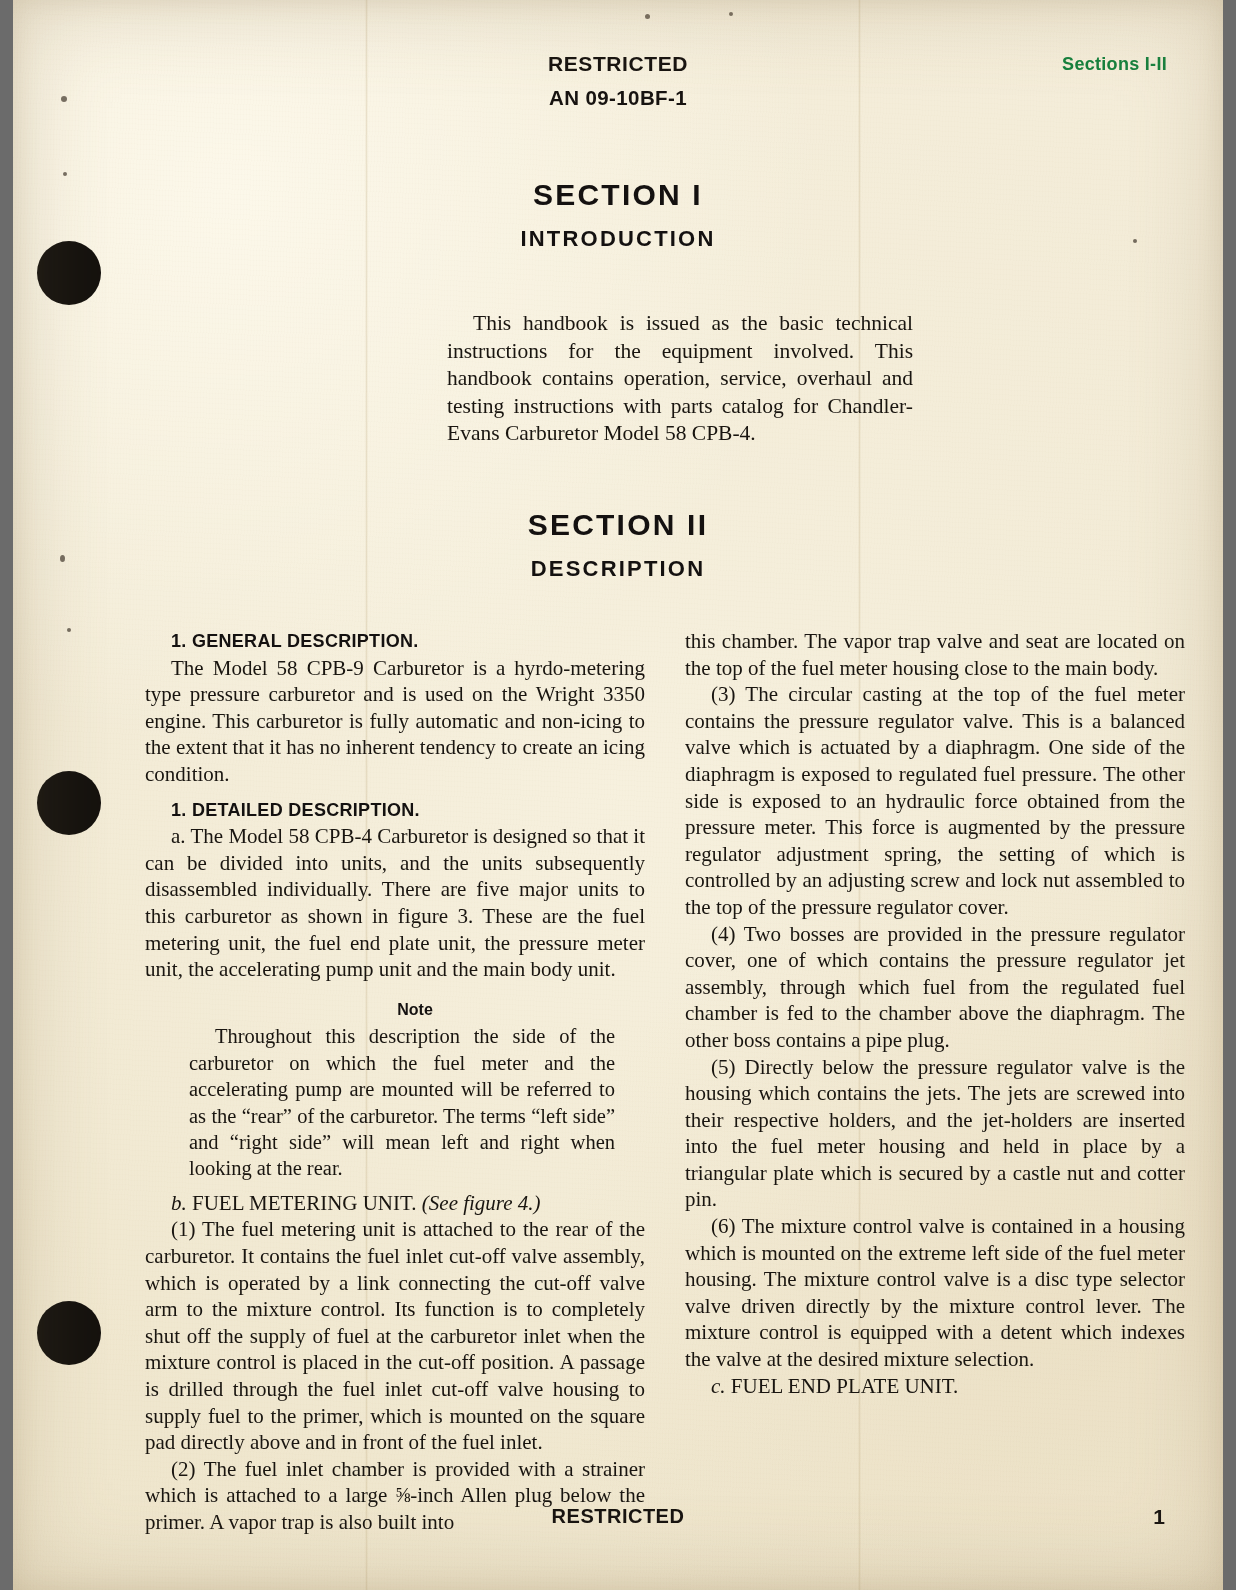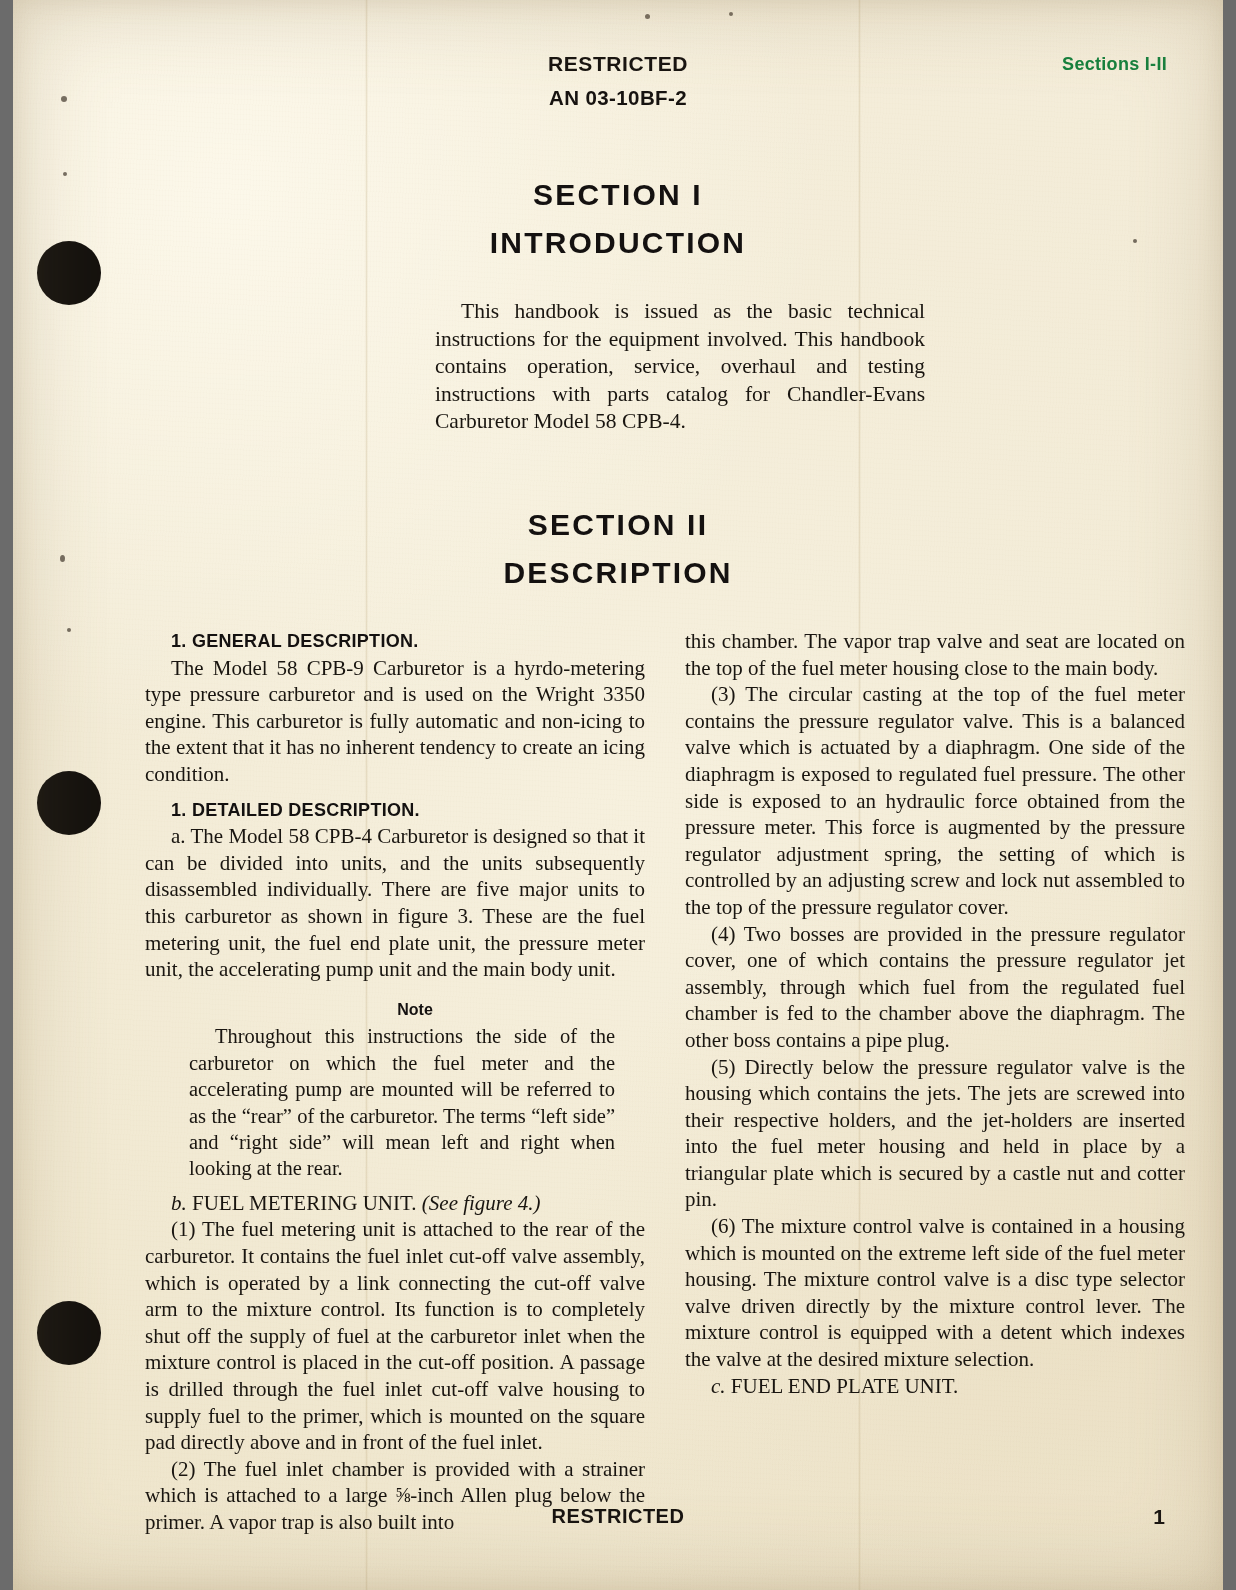--- a/index.html
+++ b/index.html
@@ -112,39 +112,39 @@
     font-family: "Liberation Sans", sans-serif;
     font-weight: bold;
     color: #141110;
   }
   .section-title .l1 {
     font-size: 30px;
     letter-spacing: 2.2px;
     display: block;
   }
   .section-title .l2 {
-    font-size: 30px;
+    font-size: 22px;
     letter-spacing: 2.2px;
     display: block;
     margin-top: 14px;
   }
   #sec1-title { top: 178px; }
   #sec2-title { top: 508px; }
 
   .intro {
     position: absolute;
     left: 418px;
     width: 498px;
     top: 294px;
     font-size: 21.5px;
     line-height: 27.5px;
     text-align: justify;
     text-justify: inter-word;
   }
-  .intro p { margin: 4px; text-indent: 26px; }
+  .intro p { margin: 16px; text-indent: 26px; }
 
   
   .columns {
     position: absolute;
     top: 628px;
     left: 0;
     right: 0;
     height: 880px;
   }
   .col {
@@ -251,21 +251,21 @@
   <div class="speck" style="left:48px; top:96px; width:6px; height:6px;"></div>
   <div class="speck" style="left:50px; top:172px; width:4px; height:4px;"></div>
   <div class="speck" style="left:47px; top:555px; width:5px; height:7px;"></div>
   <div class="speck" style="left:54px; top:628px; width:4px; height:4px;"></div>
   <div class="speck" style="left:1120px; top:239px; width:4px; height:4px;"></div>
   <div class="speck" style="left:632px; top:14px; width:5px; height:5px;"></div>
   <div class="speck" style="left:716px; top:12px; width:4px; height:4px;"></div>
 
   <div class="header">
     <div class="hdr-center hdr-restricted">RESTRICTED</div>
-    <div class="hdr-center hdr-docnum">AN 03-10BF-2</div>
+    <div class="hdr-center hdr-docnum">AN 09-10BF-1</div>
     <div class="hdr-right">Sections I-II</div>
   </div>
 
   <div class="section-title" id="sec1-title">
     <span class="l1">SECTION I</span>
     <span class="l2">INTRODUCTION</span>
   </div>
 
   <div class="intro">
     <p>This handbook is issued as the basic technical instructions for the equipment involved. This handbook contains operation, service, overhaul and testing instructions with parts catalog for Chandler-Evans Carburetor Model 58 CPB-4.</p>
@@ -285,21 +285,21 @@
       <p>The Model 58 CPB-9 Carburetor is a hyrdo-metering type pressure carburetor and is used on the Wright 3350 engine. This carburetor is fully automatic and non-icing to the extent that it has no inherent tendency to create an icing condition.</p>
 
       <div class="spacer-sm"></div>
 
       <p class="head-num">1. DETAILED DESCRIPTION.</p>
 
       <p>a. The Model 58 CPB-4 Carburetor is designed so that it can be divided into units, and the units subsequently disassembled individually. There are five major units to this carburetor as shown in figure 3. These are the fuel metering unit, the fuel end plate unit, the pressure meter unit, the accelerating pump unit and the main body unit.</p>
 
       <div class="note-block">
         <p class="note-label">Note</p>
-        <p class="note-body">Throughout this instructions the side of the carburetor on which the fuel meter and the accelerating pump are mounted will be referred to as the “rear” of the carburetor. The terms “left side” and “right side” will mean left and right when looking at the rear.</p>
+        <p class="note-body">Throughout this description the side of the carburetor on which the fuel meter and the accelerating pump are mounted will be referred to as the “rear” of the carburetor. The terms “left side” and “right side” will mean left and right when looking at the rear.</p>
       </div>
 
       <p class="sub-head noindent" style="text-indent:26px;"><span class="ital">b.</span><span>&nbsp;</span><span class="caps">FUEL METERING UNIT.</span><span>&nbsp;</span><span class="ital">(See figure 4.)</span></p>
 
       <p>(1) The fuel metering unit is attached to the rear of the carburetor. It contains the fuel inlet cut-off valve assembly, which is operated by a link connecting the cut-off valve arm to the mixture control. Its function is to completely shut off the supply of fuel at the carburetor inlet when the mixture control is placed in the cut-off position. A passage is drilled through the fuel inlet cut-off valve housing to supply fuel to the primer, which is mounted on the square pad directly above and in front of the fuel inlet.</p>
 
       <p><span>(2) The fuel inlet chamber is provided with a strainer which is attached to a large </span><span class="frac">⅝</span><span>-inch Allen plug below the primer. A vapor trap is also built into</span></p>
 
     </div>
 

